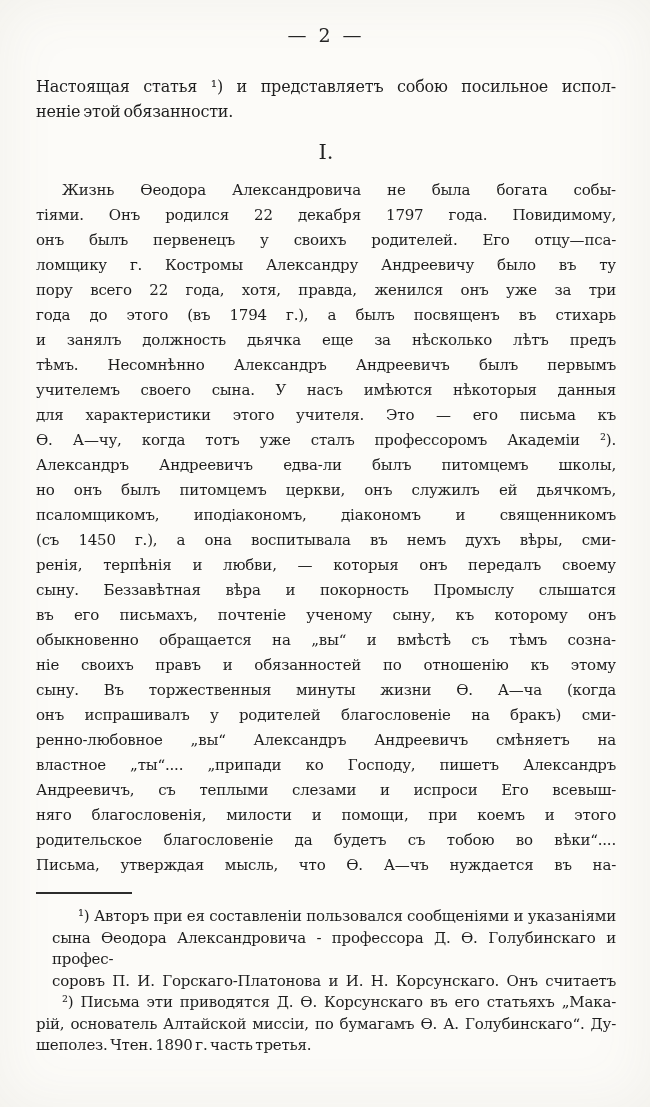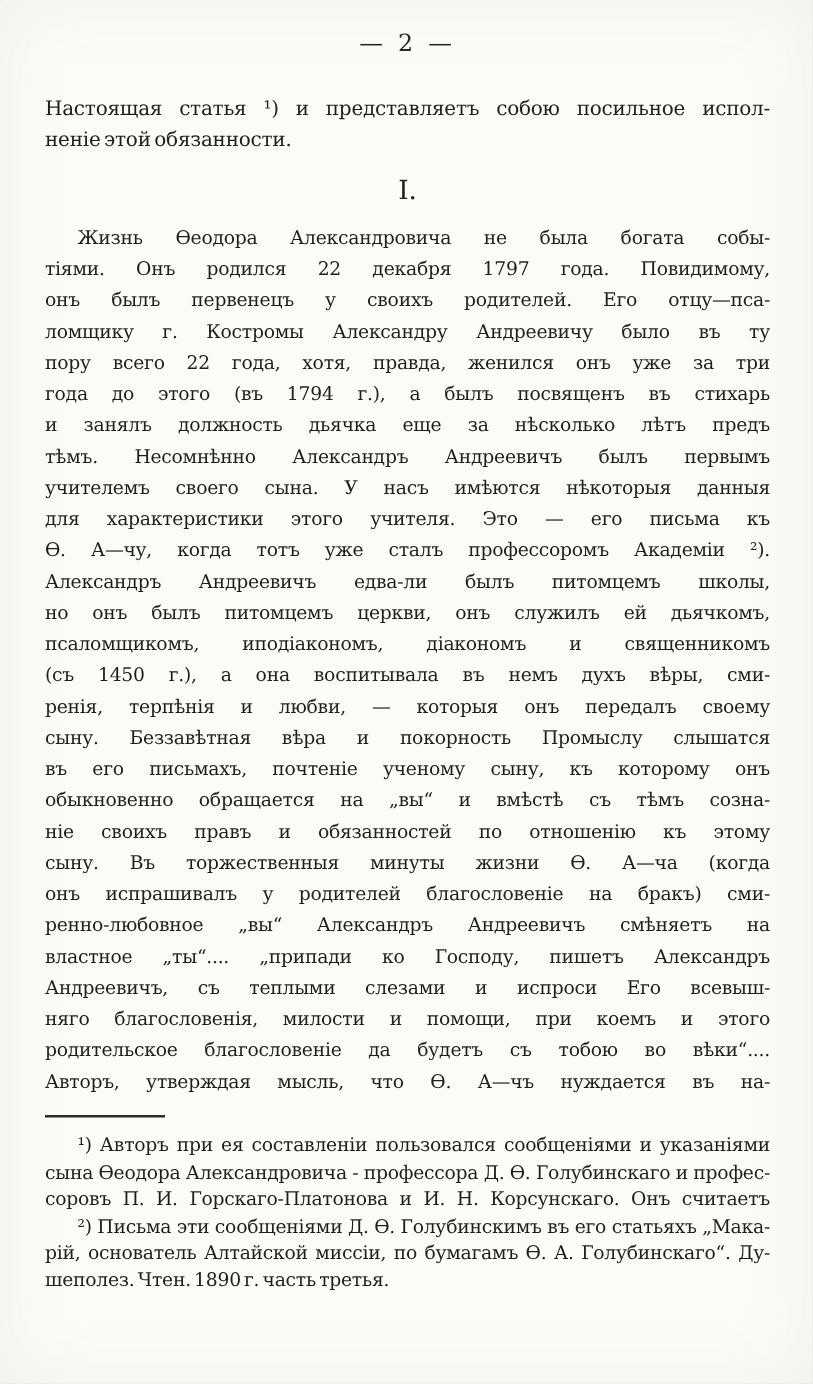--- a/index.html
+++ b/index.html
@@ -58,20 +58,21 @@
     width: 96px;
     height: 0;
     border-top: 2px solid #2c2c2c;
   }
   .footnote {
     font-size: 15px;
     line-height: 21.5px;
   }
   .footnote.first-note {
     margin-top: 12px;
+    margin-left: 16px;
   }
 </style>
 </head>
 <body>
 
 <div class="page">
 
   <div class="page-number">— 2 —</div>
 
   <div class="intro para" data-justify-last="false">
@@ -102,30 +103,30 @@
       <div class="line">въ его письмахъ, почтеніе ученому сыну, къ которому онъ</div>
       <div class="line">обыкновенно обращается на „вы“ и вмѣстѣ съ тѣмъ созна-</div>
       <div class="line">ніе своихъ правъ и обязанностей по отношенію къ этому</div>
       <div class="line">сыну. Въ торжественныя минуты жизни Ѳ. А—ча (когда</div>
       <div class="line">онъ испрашивалъ у родителей благословеніе на бракъ) сми-</div>
       <div class="line">ренно-любовное „вы“ Александръ Андреевичъ смѣняетъ на</div>
       <div class="line">властное „ты“.... „припади ко Господу, пишетъ Александръ</div>
       <div class="line">Андреевичъ, съ теплыми слезами и испроси Его всевыш-</div>
       <div class="line">няго благословенія, милости и помощи, при коемъ и этого</div>
       <div class="line">родительское благословеніе да будетъ съ тобою во вѣки“....</div>
-      <div class="line">Авторъ, утверждая мысль, что Ѳ. А—чъ нуждается въ на-</div>
+      <div class="line">Письма, утверждая мысль, что Ѳ. А—чъ нуждается въ на-</div>
     </div>
 
   <div class="footnote-rule"></div>
 
   <div class="footnote first-note para indent-first" data-justify-last="true">
       <div class="line">¹) Авторъ при ея составленіи пользовался сообщеніями и указаніями</div>
       <div class="line">сына Ѳеодора Александровича - профессора Д. Ѳ. Голубинскаго и профес-</div>
       <div class="line">соровъ П. И. Горскаго-Платонова и И. Н. Корсунскаго. Онъ считаетъ</div>
     </div>
 
   <div class="footnote para indent-first" data-justify-last="false">
-      <div class="line">²) Письма эти сообщеніями Д. Ѳ. Голубинскимъ въ его статьяхъ „Мака-</div>
+      <div class="line">²) Письма эти приводятся Д. Ѳ. Корсунскаго въ его статьяхъ „Мака-</div>
       <div class="line">рій, основатель Алтайской миссіи, по бумагамъ Ѳ. А. Голубинскаго“. Ду-</div>
       <div class="line">шеполез. Чтен. 1890 г. часть третья.</div>
     </div>
 
 </div>
 
 </body></html>

